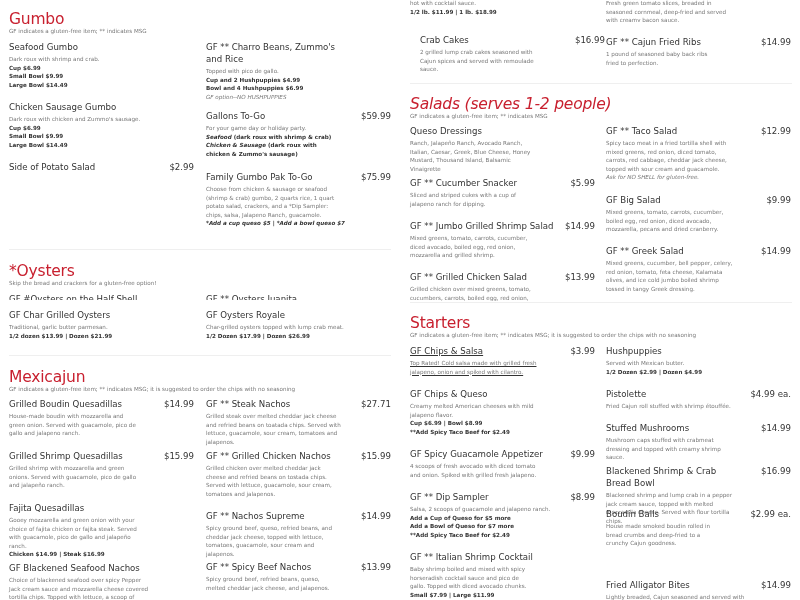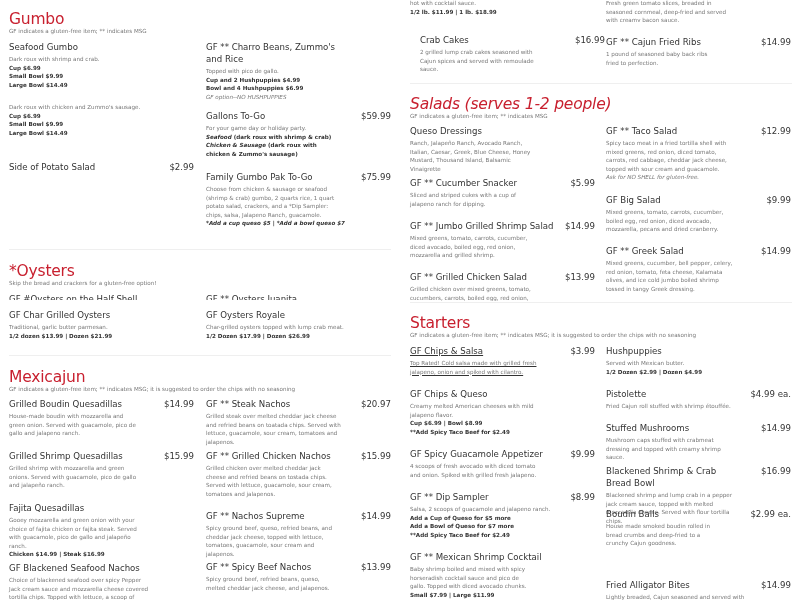--- a/index.html
+++ b/index.html
@@ -25,20 +25,21 @@
 
 <div class="item" style="left:9px;top:41px;width:185px;">
   <div class="name">Seafood Gumbo</div>
   <div class="desc">Dark roux with shrimp and crab.</div>
   <div class="b">Cup $6.99</div>
   <div class="b">Small Bowl $9.99</div>
   <div class="b">Large Bowl $14.49</div>
 </div>
 
 <div class="item" style="left:9px;top:101px;width:185px;">
+  <div class="name">Chicken Sausage Gumbo</div>
   <div class="desc">Dark roux with chicken and Zummo's sausage.</div>
   <div class="b">Cup $6.99</div>
   <div class="b">Small Bowl $9.99</div>
   <div class="b">Large Bowl $14.49</div>
 </div>
 
 <div class="item" style="left:9px;top:161px;width:185px;">
   <div class="name">Side of Potato Salad</div>
   <div class="price">$2.99</div>
 </div>
@@ -109,21 +110,21 @@
   <div class="desc" style="width:140px;">Gooey mozzarella and green onion with your choice of fajita chicken or fajita steak. Served with guacamole, pico de gallo and jalapeño ranch.</div>
   <div class="b">Chicken $14.99 | Steak $16.99</div>
 </div>
 <div class="item" style="left:9px;top:562px;width:185px;">
   <div class="name">GF Blackened Seafood Nachos</div>
   <div class="desc" style="width:140px;">Choice of blackened seafood over spicy Pepper Jack cream sauce and mozzarella cheese covered tortilla chips. Topped with lettuce, a scoop of guacamole,</div>
 </div>
 
 <div class="item" style="left:206px;top:398px;width:185px;">
   <div class="name">GF ** Steak Nachos</div>
-  <div class="price">$20.97</div>
+  <div class="price">$27.71</div>
   <div class="desc" style="width:135px;">Grilled steak over melted cheddar jack cheese and refried beans on toatada chips. Served with lettuce, guacamole, sour cream, tomatoes and jalapenos.</div>
 </div>
 <div class="item" style="left:206px;top:450px;width:185px;">
   <div class="name">GF ** Grilled Chicken Nachos</div>
   <div class="price">$15.99</div>
   <div class="desc" style="width:130px;">Grilled chicken over melted cheddar jack cheese and refried beans on tostada chips. Served with lettuce, guacamole, sour cream, tomatoes and jalapenos.</div>
 </div>
 <div class="item" style="left:206px;top:510px;width:185px;">
   <div class="name">GF ** Nachos Supreme</div>
   <div class="price">$14.99</div>
@@ -221,21 +222,21 @@
 </div>
 <div class="item" style="left:410px;top:491px;width:185px;">
   <div class="name">GF ** Dip Sampler</div>
   <div class="price">$8.99</div>
   <div class="desc">Salsa, 2 scoops of guacamole and jalapeno ranch.</div>
   <div class="b">Add a Cup of Queso for $5 more</div>
   <div class="b">Add a Bowl of Queso for $7 more</div>
   <div class="b">**Add Spicy Taco Beef for $2.49</div>
 </div>
 <div class="item" style="left:410px;top:551px;width:185px;">
-  <div class="name">GF ** Mexican Shrimp Cocktail</div>
+  <div class="name">GF ** Italian Shrimp Cocktail</div>
   <div class="desc" style="width:120px;">Baby shrimp boiled and mixed with spicy horseradish cocktail sauce and pico de gallo. Topped with diced avocado chunks.</div>
   <div class="b">Small $7.99 | Large $11.99</div>
 </div>
 
 <div class="item" style="left:606px;top:345px;width:185px;">
   <div class="name">Hushpuppies</div>
   <div class="desc">Served with Mexican butter.</div>
   <div class="b">1/2 Dozen $2.99 | Dozen $4.99</div>
 </div>
 <div class="item" style="left:606px;top:388px;width:185px;">

